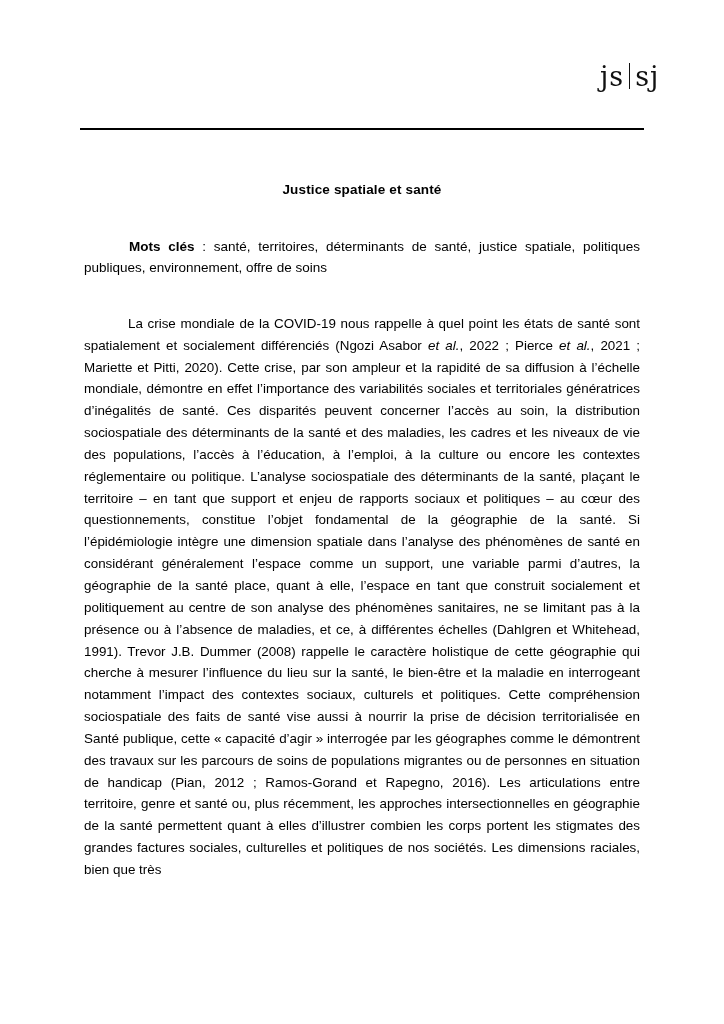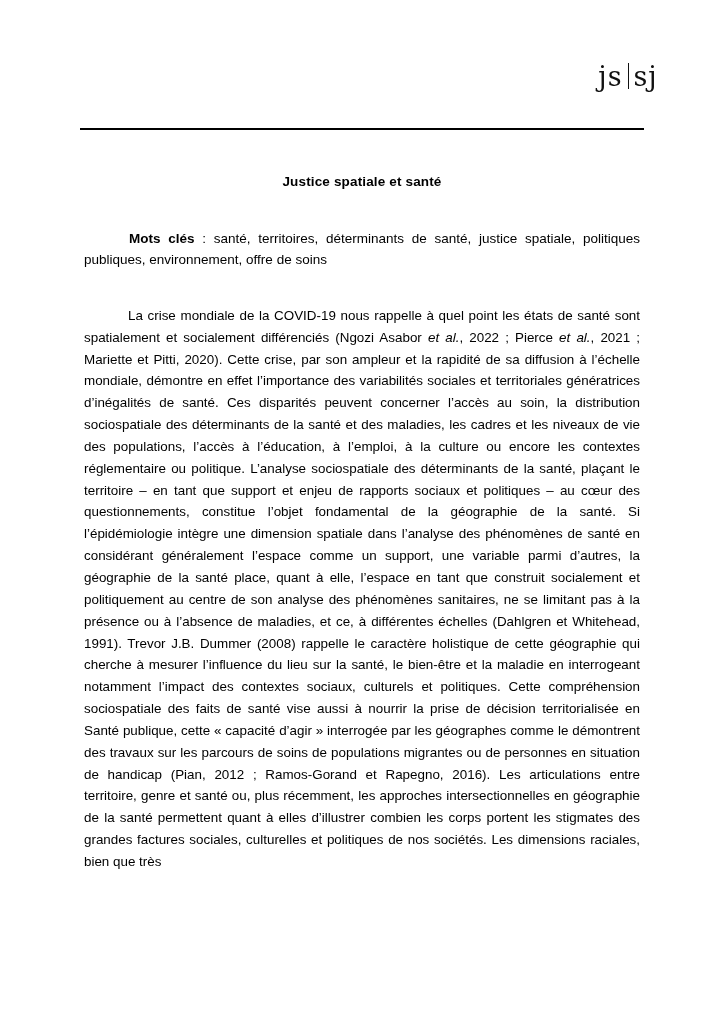--- a/index.html
+++ b/index.html
@@ -20,26 +20,26 @@
     height: 1024px;
     position: relative;
     background: #ffffff;
     box-sizing: border-box;
   }
 
   
   .logo-block {
     position: absolute;
     top: 40px;
-    right: 60px;
+    right: 52px;
     width: 72px;
     height: 72px;
     display: flex;
     align-items: center;
-    justify-content: center;
+    justify-content: flex-start;
   }
   .logo-text {
     font-family: "DejaVu Serif", serif;
     font-size: 27px;
     letter-spacing: 1px;
     color: #111111;
     font-weight: 400;
     line-height: 1;
     display: flex;
     align-items: center;
@@ -58,21 +58,21 @@
     top: 128px;
     left: 80px;
     width: 564px;
     height: 2px;
     background: #000000;
   }
 
   
   .content {
     position: absolute;
-    top: 160px;
+    top: 168px;
     left: 84px;
     width: 556px;
   }
 
   .doc-title {
     text-align: center;
     font-size: 13.5px;
     font-weight: bold;
     letter-spacing: 0.15px;
     margin: 14px 0 0 0;

